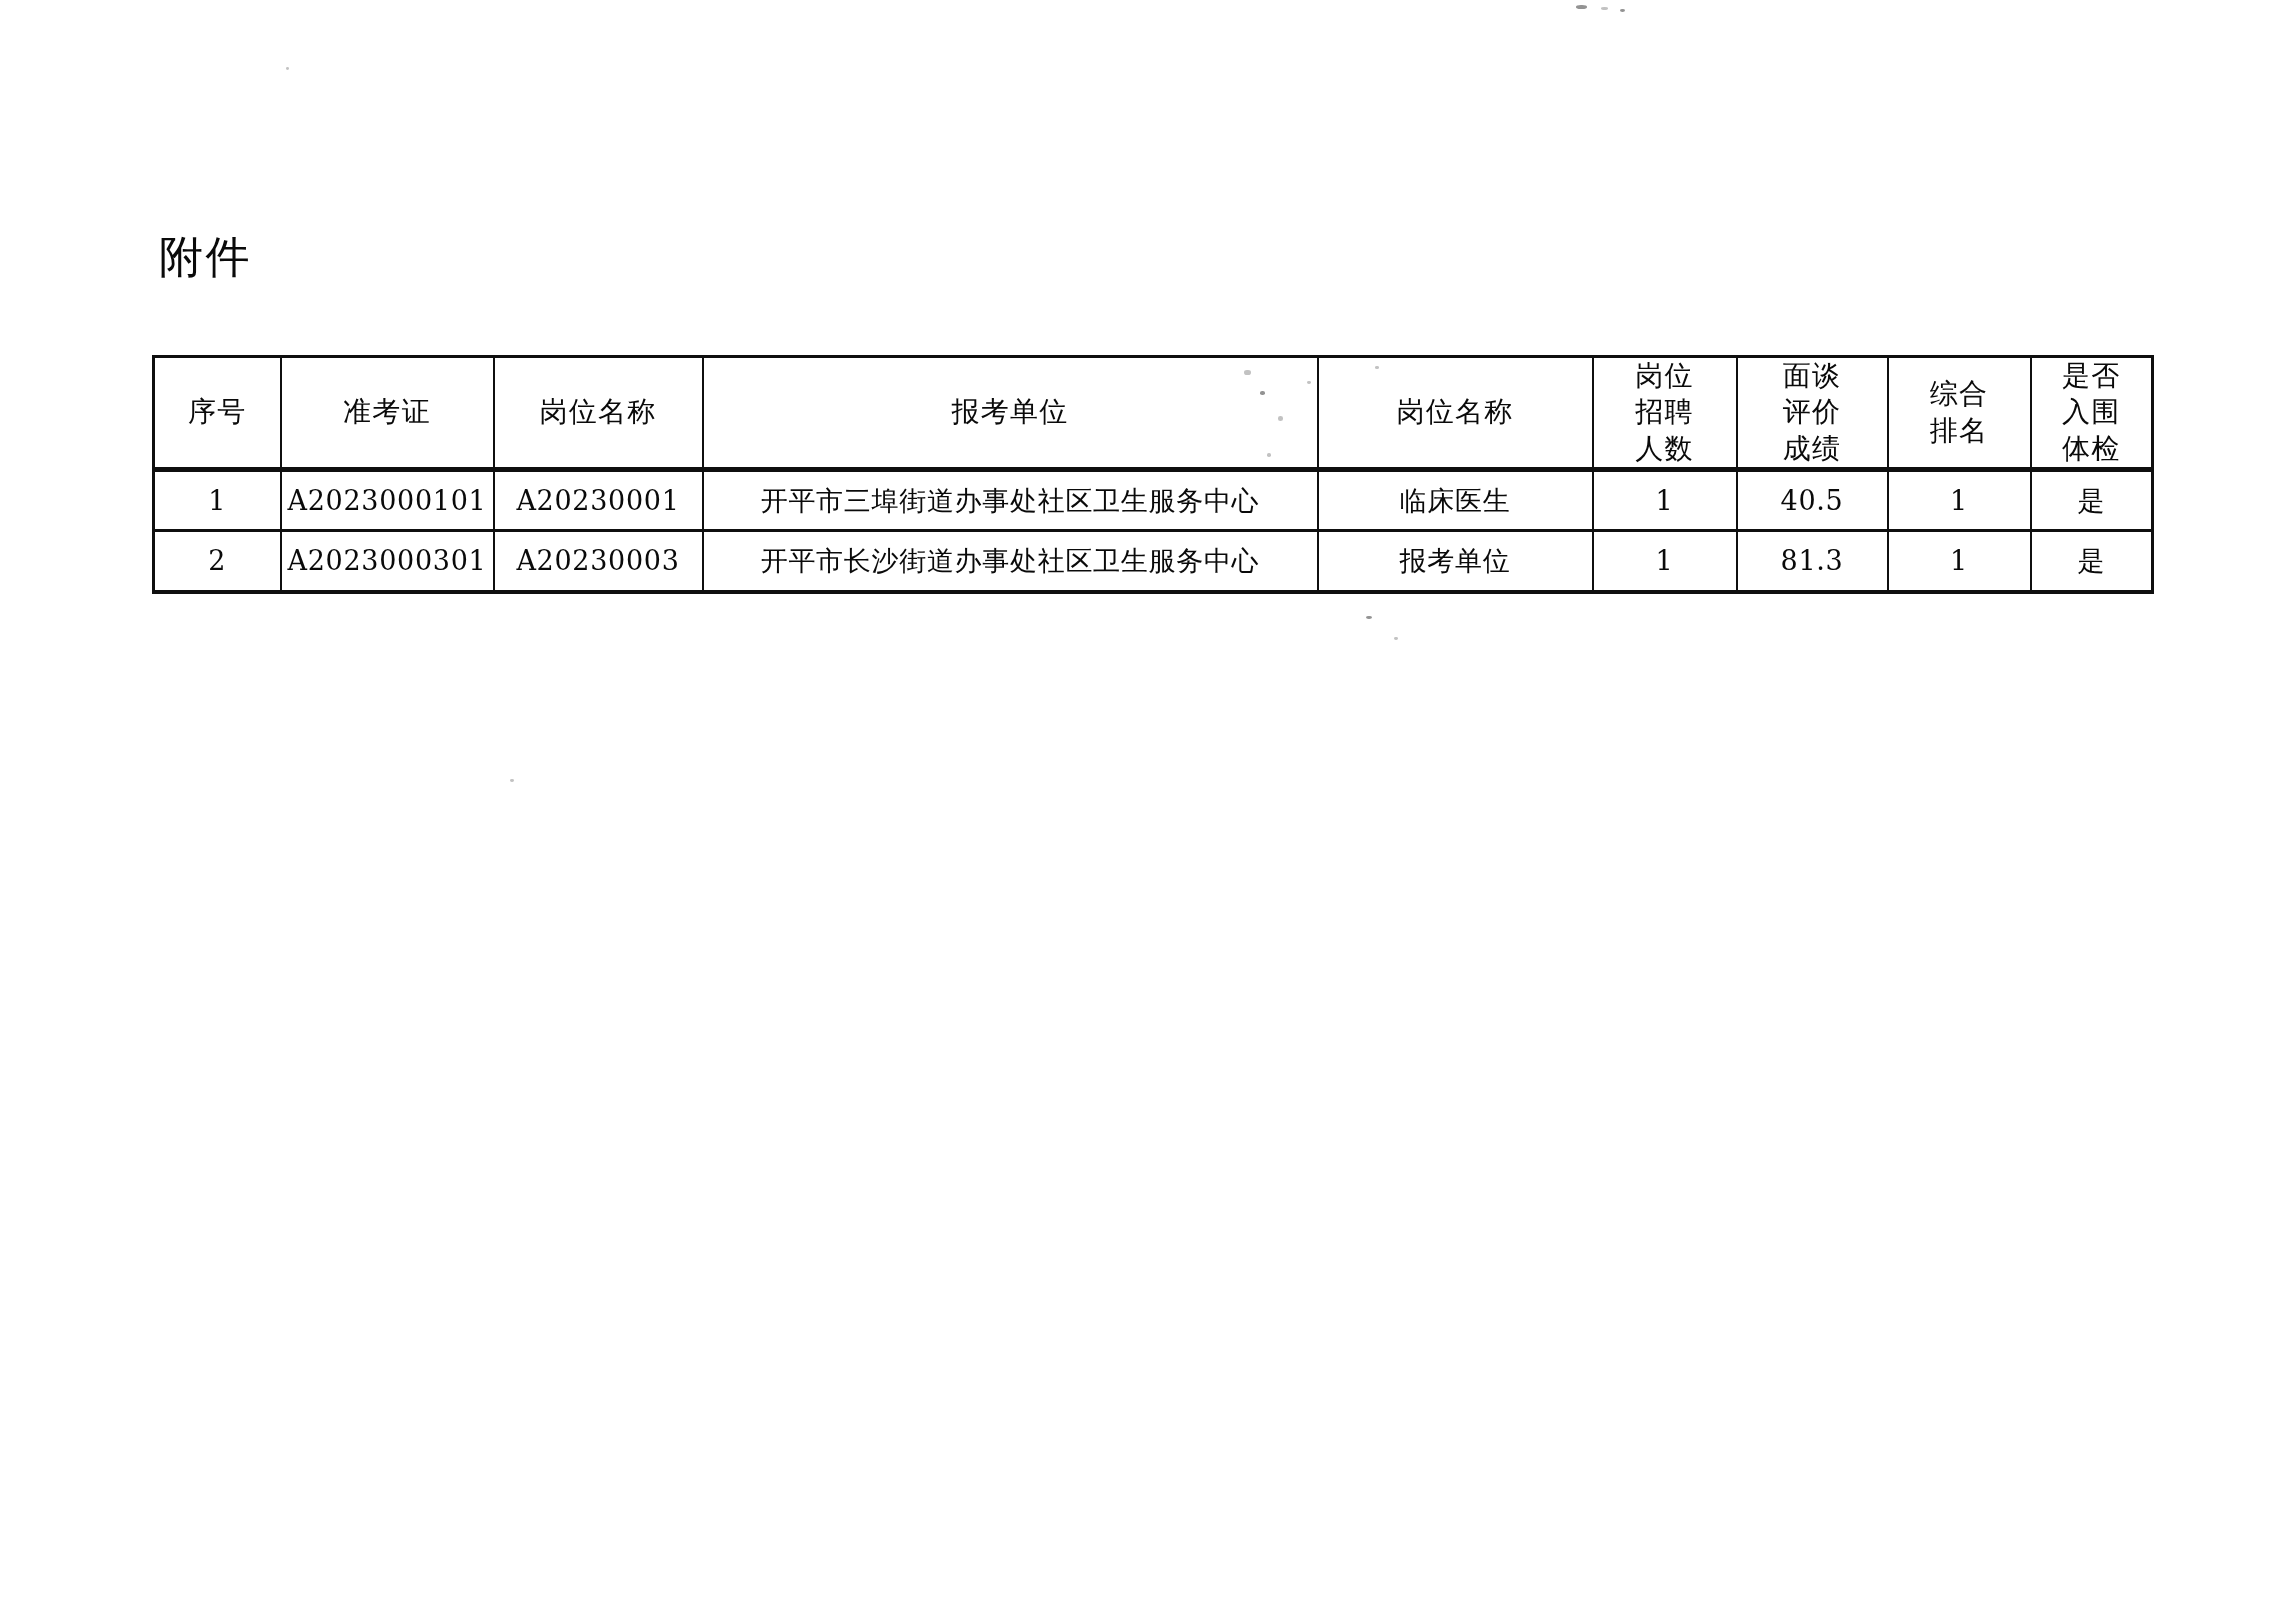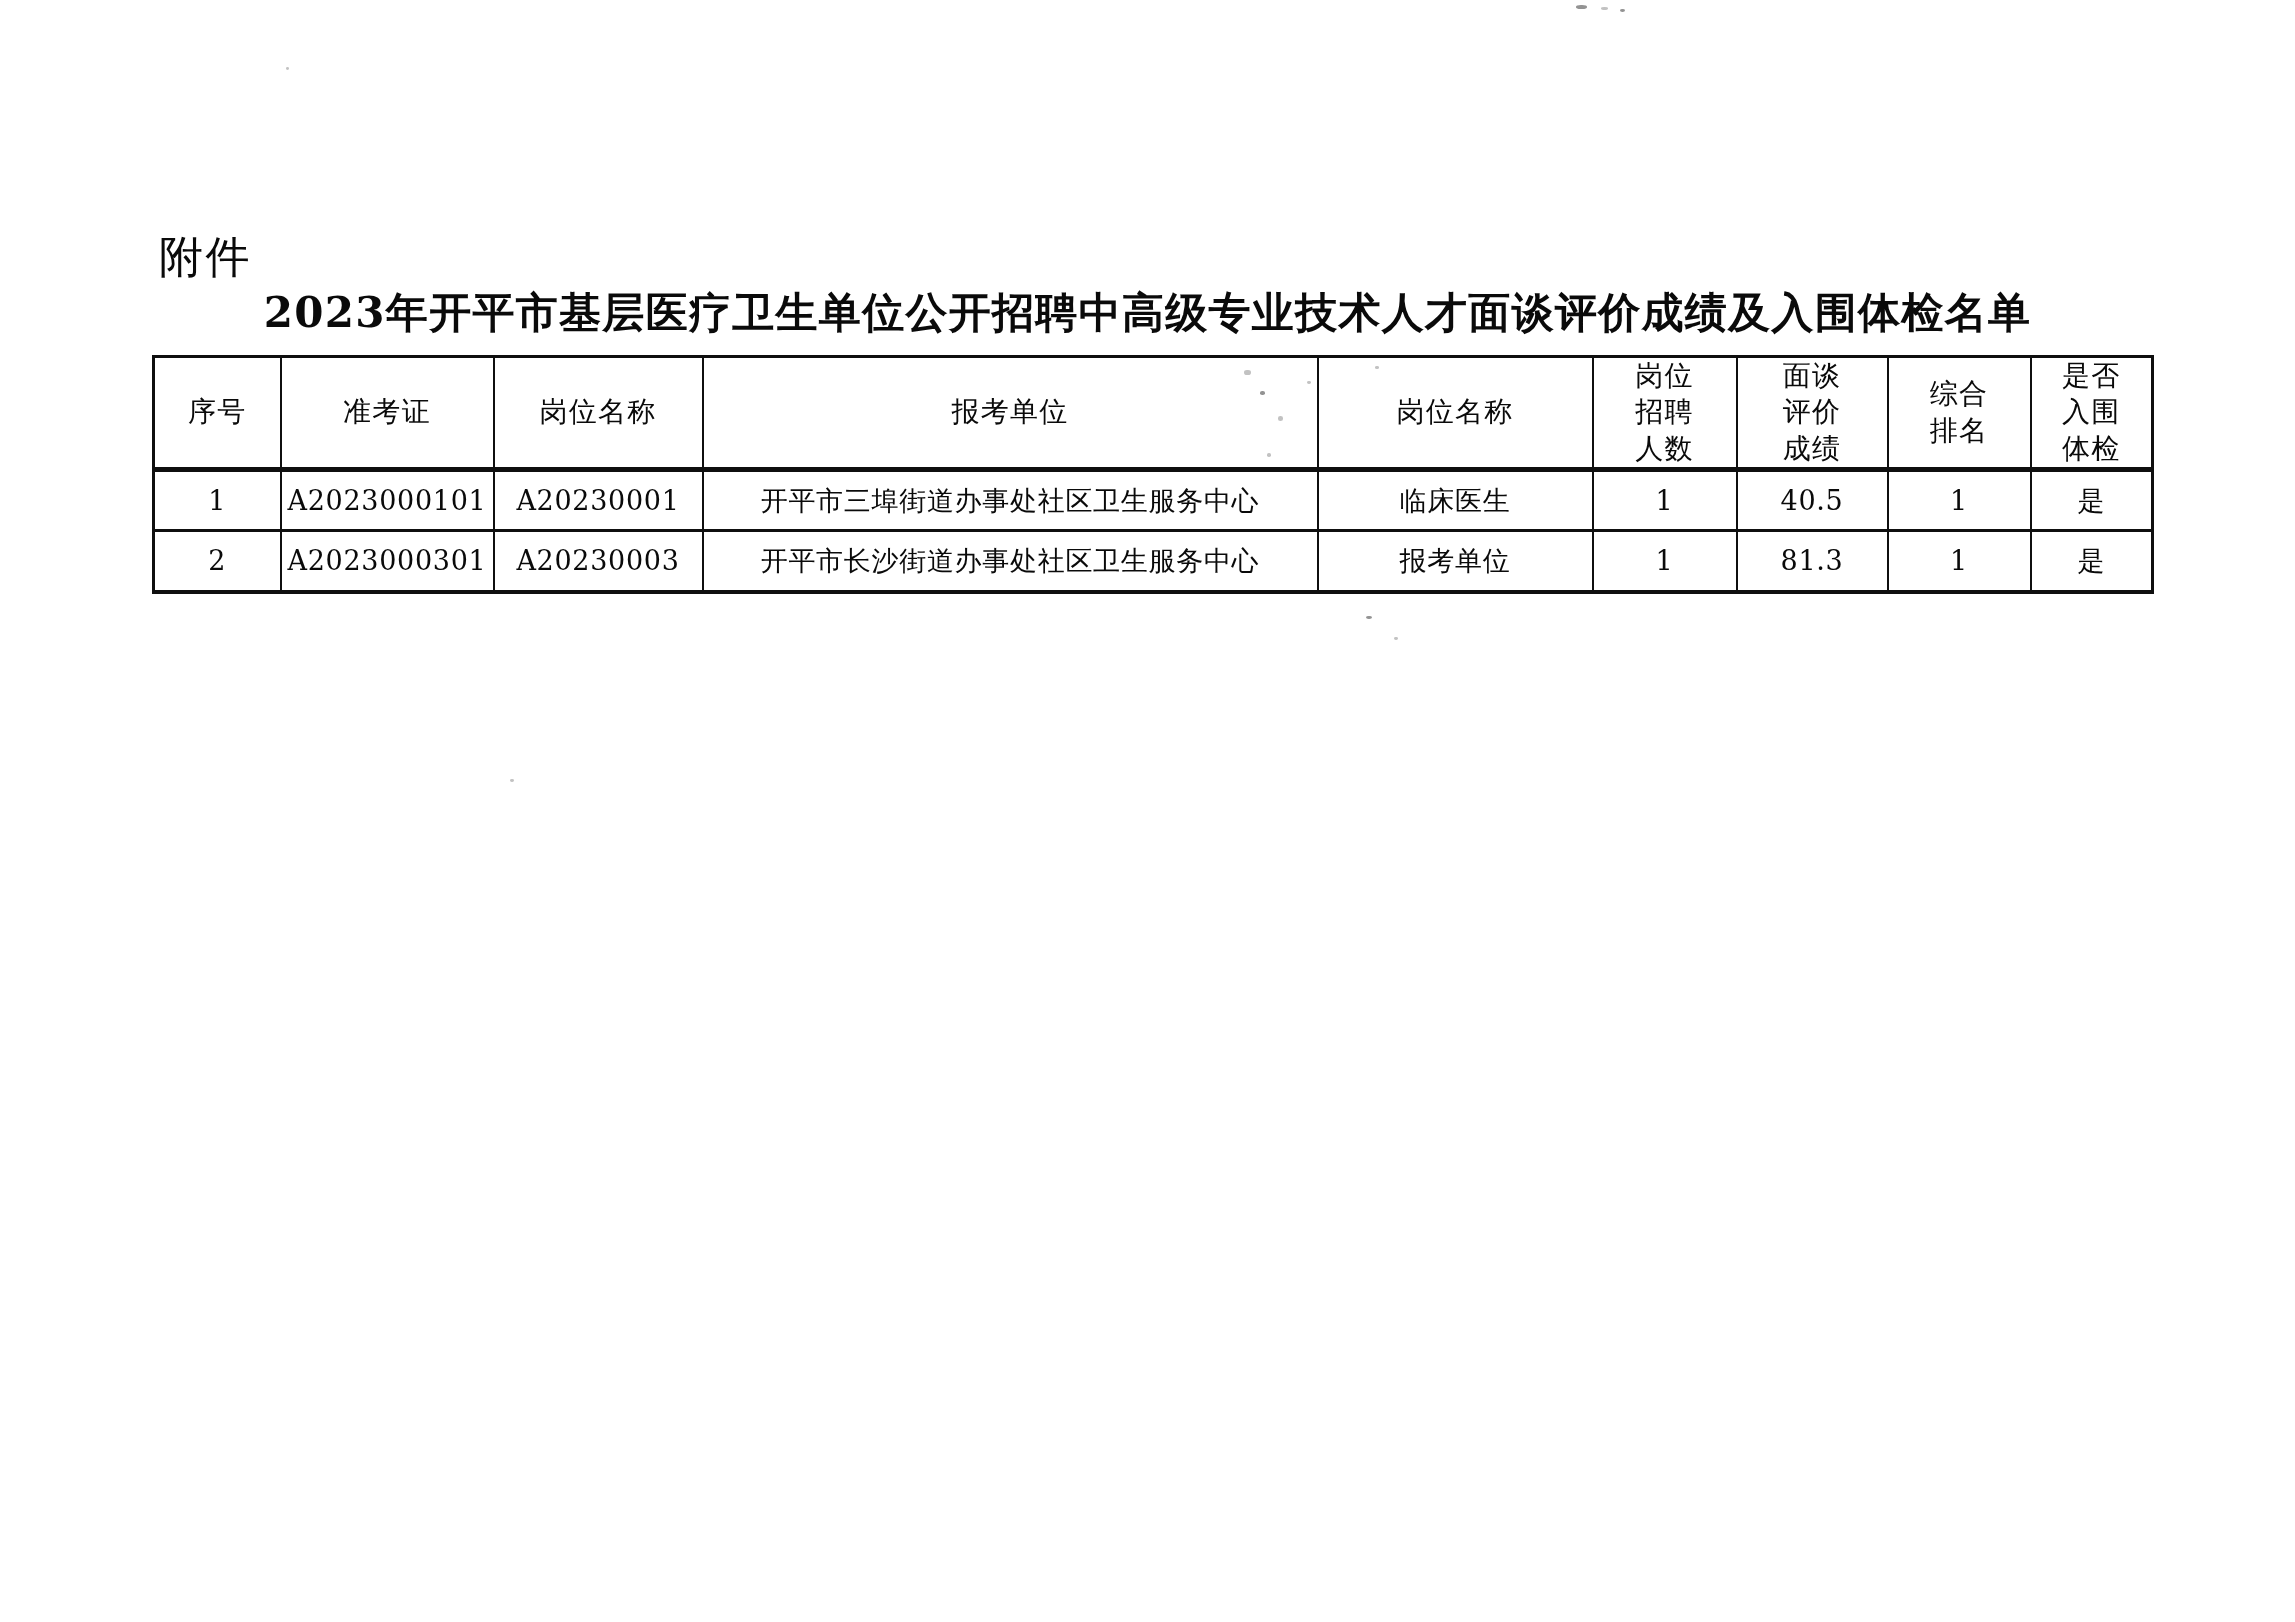--- a/index.html
+++ b/index.html
@@ -84,21 +84,20 @@
   }
   .speck.light { background: #9a9a9a; opacity: 0.6; }
 </style>
 </head>
 <body>
 
 <div class="sheet">
 
   <div class="attachment">附件</div>
 
-  <h1 class="title">2023年开平市基层医疗卫生单位公开招聘中高级专业技术人才面谈评价成绩及入围体检名单</h1>
 
   <table class="results">
     <colgroup>
       <col style="width:127px">
       <col style="width:213px">
       <col style="width:209px">
       <col style="width:615px">
       <col style="width:275px">
       <col style="width:144px">
       <col style="width:151px">

